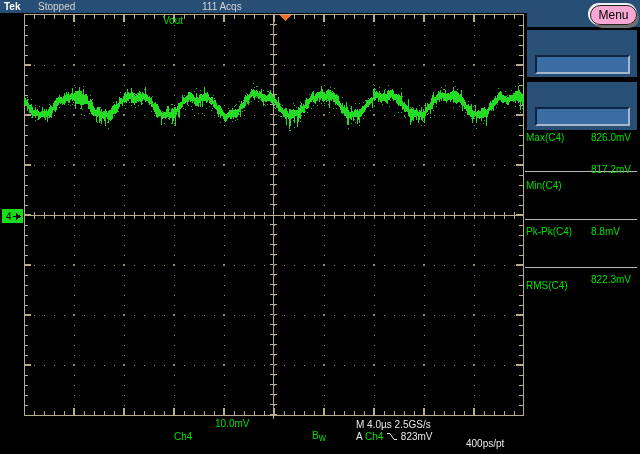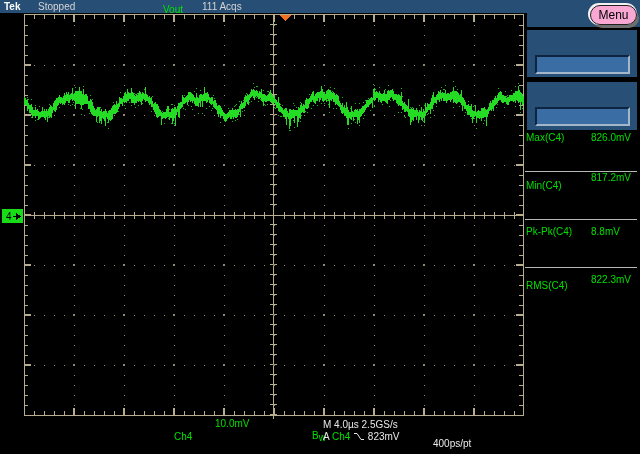--- a/index.html
+++ b/index.html
@@ -1,18 +1,18 @@
 <!DOCTYPE html>
 <html><head><meta charset="utf-8"><style>
   html,body{margin:0;padding:0;background:#000;}
   body{width:640px;height:454px;position:relative;overflow:hidden;opacity:.999;
        font-family:"Liberation Sans",sans-serif;}
   .abs{position:absolute;}
   .g{color:#00e000;}
-  .w{color:#e8e8e8;}
+  .w{color:#e8e8e8;margin-left:33px;}
   .txt{font-size:10px;line-height:11px;white-space:pre;}
 </style></head><body>
 <svg class="abs" style="left:0;top:0;z-index:1" width="640" height="454" shape-rendering="crispEdges">
 <rect x="24.5" y="14.5" width="499" height="400.5" fill="none" stroke="#b7ae90" stroke-width="1"></rect>
 <path d="M34.5 15V19M34.5 415V411M44.5 15V19M44.5 415V411M54.5 15V19M54.5 415V411M64.5 15V19M64.5 415V411M84.5 15V19M84.5 415V411M94.5 15V19M94.5 415V411M104.5 15V19M104.5 415V411M114.5 15V19M114.5 415V411M134.5 15V19M134.5 415V411M144.5 15V19M144.5 415V411M154.5 15V19M154.5 415V411M164.5 15V19M164.5 415V411M184.5 15V19M184.5 415V411M194.5 15V19M194.5 415V411M204.5 15V19M204.5 415V411M214.5 15V19M214.5 415V411M234.5 15V19M234.5 415V411M244.5 15V19M244.5 415V411M254.5 15V19M254.5 415V411M264.5 15V19M264.5 415V411M284.5 15V19M284.5 415V411M294.5 15V19M294.5 415V411M304.5 15V19M304.5 415V411M314.5 15V19M314.5 415V411M334.5 15V19M334.5 415V411M344.5 15V19M344.5 415V411M354.5 15V19M354.5 415V411M364.5 15V19M364.5 415V411M384.5 15V19M384.5 415V411M394.5 15V19M394.5 415V411M404.5 15V19M404.5 415V411M414.5 15V19M414.5 415V411M434.5 15V19M434.5 415V411M444.5 15V19M444.5 415V411M454.5 15V19M454.5 415V411M464.5 15V19M464.5 415V411M484.5 15V19M484.5 415V411M494.5 15V19M494.5 415V411M504.5 15V19M504.5 415V411M514.5 15V19M514.5 415V411M24 25.5H28M523 25.5H519M24 35.5H28M523 35.5H519M24 45.5H28M523 45.5H519M24 55.5H28M523 55.5H519M24 75.5H28M523 75.5H519M24 85.5H28M523 85.5H519M24 95.5H28M523 95.5H519M24 105.5H28M523 105.5H519M24 125.5H28M523 125.5H519M24 135.5H28M523 135.5H519M24 145.5H28M523 145.5H519M24 155.5H28M523 155.5H519M24 175.5H28M523 175.5H519M24 185.5H28M523 185.5H519M24 195.5H28M523 195.5H519M24 205.5H28M523 205.5H519M24 225.5H28M523 225.5H519M24 235.5H28M523 235.5H519M24 245.5H28M523 245.5H519M24 255.5H28M523 255.5H519M24 275.5H28M523 275.5H519M24 285.5H28M523 285.5H519M24 295.5H28M523 295.5H519M24 305.5H28M523 305.5H519M24 325.5H28M523 325.5H519M24 335.5H28M523 335.5H519M24 345.5H28M523 345.5H519M24 355.5H28M523 355.5H519M24 375.5H28M523 375.5H519M24 385.5H28M523 385.5H519M24 395.5H28M523 395.5H519M24 405.5H28M523 405.5H519" stroke="#b7ae90" stroke-width="1" fill="none"></path>
 <path d="M74 15V22M74 415V408M124 15V22M124 415V408M174 15V22M174 415V408M224 15V22M224 415V408M274 15V22M274 415V408M324 15V22M324 415V408M374 15V22M374 415V408M424 15V22M424 415V408M474 15V22M474 415V408M24 65H31M523 65H516M24 115H31M523 115H516M24 165H31M523 165H516M24 215H31M523 215H516M24 265H31M523 265H516M24 315H31M523 315H516M24 365H31M523 365H516" stroke="#b7ae90" stroke-width="2" fill="none"></path>
 <path d="M273.5 15V415M24 215.5H523" stroke="#b7ae90" stroke-width="1" fill="none"></path>
 <path d="M270 24.5H277M270 34.5H277M270 44.5H277M270 54.5H277M270 64.5H277M270 74.5H277M270 84.5H277M270 94.5H277M270 104.5H277M270 114.5H277M270 124.5H277M270 134.5H277M270 144.5H277M270 154.5H277M270 164.5H277M270 174.5H277M270 184.5H277M270 194.5H277M270 204.5H277M270 224.5H277M270 234.5H277M270 244.5H277M270 254.5H277M270 264.5H277M270 274.5H277M270 284.5H277M270 294.5H277M270 304.5H277M270 314.5H277M270 324.5H277M270 334.5H277M270 344.5H277M270 354.5H277M270 364.5H277M270 374.5H277M270 384.5H277M270 394.5H277M270 404.5H277M270 414.5H277M34.5 212V219M44.5 212V219M54.5 212V219M64.5 212V219M74.5 212V219M84.5 212V219M94.5 212V219M104.5 212V219M114.5 212V219M124.5 212V219M134.5 212V219M144.5 212V219M154.5 212V219M164.5 212V219M174.5 212V219M184.5 212V219M194.5 212V219M204.5 212V219M214.5 212V219M224.5 212V219M234.5 212V219M244.5 212V219M254.5 212V219M264.5 212V219M284.5 212V219M294.5 212V219M304.5 212V219M314.5 212V219M324.5 212V219M334.5 212V219M344.5 212V219M354.5 212V219M364.5 212V219M374.5 212V219M384.5 212V219M394.5 212V219M404.5 212V219M414.5 212V219M424.5 212V219M434.5 212V219M444.5 212V219M454.5 212V219M464.5 212V219M474.5 212V219M484.5 212V219M494.5 212V219M504.5 212V219M514.5 212V219" stroke="#b7ae90" stroke-width="1" fill="none"></path>
 <path d="M74 25.5h1M74 35.5h1M74 45.5h1M74 55.5h1M74 75.5h1M74 85.5h1M74 95.5h1M74 105.5h1M74 125.5h1M74 135.5h1M74 145.5h1M74 155.5h1M74 175.5h1M74 185.5h1M74 195.5h1M74 205.5h1M74 225.5h1M74 235.5h1M74 245.5h1M74 255.5h1M74 275.5h1M74 285.5h1M74 295.5h1M74 305.5h1M74 325.5h1M74 335.5h1M74 345.5h1M74 355.5h1M74 375.5h1M74 385.5h1M74 395.5h1M74 405.5h1M124 25.5h1M124 35.5h1M124 45.5h1M124 55.5h1M124 75.5h1M124 85.5h1M124 95.5h1M124 105.5h1M124 125.5h1M124 135.5h1M124 145.5h1M124 155.5h1M124 175.5h1M124 185.5h1M124 195.5h1M124 205.5h1M124 225.5h1M124 235.5h1M124 245.5h1M124 255.5h1M124 275.5h1M124 285.5h1M124 295.5h1M124 305.5h1M124 325.5h1M124 335.5h1M124 345.5h1M124 355.5h1M124 375.5h1M124 385.5h1M124 395.5h1M124 405.5h1M174 25.5h1M174 35.5h1M174 45.5h1M174 55.5h1M174 75.5h1M174 85.5h1M174 95.5h1M174 105.5h1M174 125.5h1M174 135.5h1M174 145.5h1M174 155.5h1M174 175.5h1M174 185.5h1M174 195.5h1M174 205.5h1M174 225.5h1M174 235.5h1M174 245.5h1M174 255.5h1M174 275.5h1M174 285.5h1M174 295.5h1M174 305.5h1M174 325.5h1M174 335.5h1M174 345.5h1M174 355.5h1M174 375.5h1M174 385.5h1M174 395.5h1M174 405.5h1M224 25.5h1M224 35.5h1M224 45.5h1M224 55.5h1M224 75.5h1M224 85.5h1M224 95.5h1M224 105.5h1M224 125.5h1M224 135.5h1M224 145.5h1M224 155.5h1M224 175.5h1M224 185.5h1M224 195.5h1M224 205.5h1M224 225.5h1M224 235.5h1M224 245.5h1M224 255.5h1M224 275.5h1M224 285.5h1M224 295.5h1M224 305.5h1M224 325.5h1M224 335.5h1M224 345.5h1M224 355.5h1M224 375.5h1M224 385.5h1M224 395.5h1M224 405.5h1M274 25.5h1M274 35.5h1M274 45.5h1M274 55.5h1M274 75.5h1M274 85.5h1M274 95.5h1M274 105.5h1M274 125.5h1M274 135.5h1M274 145.5h1M274 155.5h1M274 175.5h1M274 185.5h1M274 195.5h1M274 205.5h1M274 225.5h1M274 235.5h1M274 245.5h1M274 255.5h1M274 275.5h1M274 285.5h1M274 295.5h1M274 305.5h1M274 325.5h1M274 335.5h1M274 345.5h1M274 355.5h1M274 375.5h1M274 385.5h1M274 395.5h1M274 405.5h1M324 25.5h1M324 35.5h1M324 45.5h1M324 55.5h1M324 75.5h1M324 85.5h1M324 95.5h1M324 105.5h1M324 125.5h1M324 135.5h1M324 145.5h1M324 155.5h1M324 175.5h1M324 185.5h1M324 195.5h1M324 205.5h1M324 225.5h1M324 235.5h1M324 245.5h1M324 255.5h1M324 275.5h1M324 285.5h1M324 295.5h1M324 305.5h1M324 325.5h1M324 335.5h1M324 345.5h1M324 355.5h1M324 375.5h1M324 385.5h1M324 395.5h1M324 405.5h1M374 25.5h1M374 35.5h1M374 45.5h1M374 55.5h1M374 75.5h1M374 85.5h1M374 95.5h1M374 105.5h1M374 125.5h1M374 135.5h1M374 145.5h1M374 155.5h1M374 175.5h1M374 185.5h1M374 195.5h1M374 205.5h1M374 225.5h1M374 235.5h1M374 245.5h1M374 255.5h1M374 275.5h1M374 285.5h1M374 295.5h1M374 305.5h1M374 325.5h1M374 335.5h1M374 345.5h1M374 355.5h1M374 375.5h1M374 385.5h1M374 395.5h1M374 405.5h1M424 25.5h1M424 35.5h1M424 45.5h1M424 55.5h1M424 75.5h1M424 85.5h1M424 95.5h1M424 105.5h1M424 125.5h1M424 135.5h1M424 145.5h1M424 155.5h1M424 175.5h1M424 185.5h1M424 195.5h1M424 205.5h1M424 225.5h1M424 235.5h1M424 245.5h1M424 255.5h1M424 275.5h1M424 285.5h1M424 295.5h1M424 305.5h1M424 325.5h1M424 335.5h1M424 345.5h1M424 355.5h1M424 375.5h1M424 385.5h1M424 395.5h1M424 405.5h1M474 25.5h1M474 35.5h1M474 45.5h1M474 55.5h1M474 75.5h1M474 85.5h1M474 95.5h1M474 105.5h1M474 125.5h1M474 135.5h1M474 145.5h1M474 155.5h1M474 175.5h1M474 185.5h1M474 195.5h1M474 205.5h1M474 225.5h1M474 235.5h1M474 245.5h1M474 255.5h1M474 275.5h1M474 285.5h1M474 295.5h1M474 305.5h1M474 325.5h1M474 335.5h1M474 345.5h1M474 355.5h1M474 375.5h1M474 385.5h1M474 395.5h1M474 405.5h1M34 65.5h1M44 65.5h1M54 65.5h1M64 65.5h1M84 65.5h1M94 65.5h1M104 65.5h1M114 65.5h1M134 65.5h1M144 65.5h1M154 65.5h1M164 65.5h1M184 65.5h1M194 65.5h1M204 65.5h1M214 65.5h1M234 65.5h1M244 65.5h1M254 65.5h1M264 65.5h1M284 65.5h1M294 65.5h1M304 65.5h1M314 65.5h1M334 65.5h1M344 65.5h1M354 65.5h1M364 65.5h1M384 65.5h1M394 65.5h1M404 65.5h1M414 65.5h1M434 65.5h1M444 65.5h1M454 65.5h1M464 65.5h1M484 65.5h1M494 65.5h1M504 65.5h1M514 65.5h1M34 115.5h1M44 115.5h1M54 115.5h1M64 115.5h1M84 115.5h1M94 115.5h1M104 115.5h1M114 115.5h1M134 115.5h1M144 115.5h1M154 115.5h1M164 115.5h1M184 115.5h1M194 115.5h1M204 115.5h1M214 115.5h1M234 115.5h1M244 115.5h1M254 115.5h1M264 115.5h1M284 115.5h1M294 115.5h1M304 115.5h1M314 115.5h1M334 115.5h1M344 115.5h1M354 115.5h1M364 115.5h1M384 115.5h1M394 115.5h1M404 115.5h1M414 115.5h1M434 115.5h1M444 115.5h1M454 115.5h1M464 115.5h1M484 115.5h1M494 115.5h1M504 115.5h1M514 115.5h1M34 165.5h1M44 165.5h1M54 165.5h1M64 165.5h1M84 165.5h1M94 165.5h1M104 165.5h1M114 165.5h1M134 165.5h1M144 165.5h1M154 165.5h1M164 165.5h1M184 165.5h1M194 165.5h1M204 165.5h1M214 165.5h1M234 165.5h1M244 165.5h1M254 165.5h1M264 165.5h1M284 165.5h1M294 165.5h1M304 165.5h1M314 165.5h1M334 165.5h1M344 165.5h1M354 165.5h1M364 165.5h1M384 165.5h1M394 165.5h1M404 165.5h1M414 165.5h1M434 165.5h1M444 165.5h1M454 165.5h1M464 165.5h1M484 165.5h1M494 165.5h1M504 165.5h1M514 165.5h1M34 265.5h1M44 265.5h1M54 265.5h1M64 265.5h1M84 265.5h1M94 265.5h1M104 265.5h1M114 265.5h1M134 265.5h1M144 265.5h1M154 265.5h1M164 265.5h1M184 265.5h1M194 265.5h1M204 265.5h1M214 265.5h1M234 265.5h1M244 265.5h1M254 265.5h1M264 265.5h1M284 265.5h1M294 265.5h1M304 265.5h1M314 265.5h1M334 265.5h1M344 265.5h1M354 265.5h1M364 265.5h1M384 265.5h1M394 265.5h1M404 265.5h1M414 265.5h1M434 265.5h1M444 265.5h1M454 265.5h1M464 265.5h1M484 265.5h1M494 265.5h1M504 265.5h1M514 265.5h1M34 315.5h1M44 315.5h1M54 315.5h1M64 315.5h1M84 315.5h1M94 315.5h1M104 315.5h1M114 315.5h1M134 315.5h1M144 315.5h1M154 315.5h1M164 315.5h1M184 315.5h1M194 315.5h1M204 315.5h1M214 315.5h1M234 315.5h1M244 315.5h1M254 315.5h1M264 315.5h1M284 315.5h1M294 315.5h1M304 315.5h1M314 315.5h1M334 315.5h1M344 315.5h1M354 315.5h1M364 315.5h1M384 315.5h1M394 315.5h1M404 315.5h1M414 315.5h1M434 315.5h1M444 315.5h1M454 315.5h1M464 315.5h1M484 315.5h1M494 315.5h1M504 315.5h1M514 315.5h1M34 365.5h1M44 365.5h1M54 365.5h1M64 365.5h1M84 365.5h1M94 365.5h1M104 365.5h1M114 365.5h1M134 365.5h1M144 365.5h1M154 365.5h1M164 365.5h1M184 365.5h1M194 365.5h1M204 365.5h1M214 365.5h1M234 365.5h1M244 365.5h1M254 365.5h1M264 365.5h1M284 365.5h1M294 365.5h1M304 365.5h1M314 365.5h1M334 365.5h1M344 365.5h1M354 365.5h1M364 365.5h1M384 365.5h1M394 365.5h1M404 365.5h1M414 365.5h1M434 365.5h1M444 365.5h1M454 365.5h1M464 365.5h1M484 365.5h1M494 365.5h1M504 365.5h1M514 365.5h1" stroke="#8f8872" stroke-width="1" fill="none"></path>
 <path d="M73 65.5h2M73 64.5h2M73 115.5h2M73 114.5h2M73 165.5h2M73 164.5h2M73 265.5h2M73 264.5h2M73 315.5h2M73 314.5h2M73 365.5h2M73 364.5h2M123 65.5h2M123 64.5h2M123 115.5h2M123 114.5h2M123 165.5h2M123 164.5h2M123 265.5h2M123 264.5h2M123 315.5h2M123 314.5h2M123 365.5h2M123 364.5h2M173 65.5h2M173 64.5h2M173 115.5h2M173 114.5h2M173 165.5h2M173 164.5h2M173 265.5h2M173 264.5h2M173 315.5h2M173 314.5h2M173 365.5h2M173 364.5h2M223 65.5h2M223 64.5h2M223 115.5h2M223 114.5h2M223 165.5h2M223 164.5h2M223 265.5h2M223 264.5h2M223 315.5h2M223 314.5h2M223 365.5h2M223 364.5h2M273 65.5h2M273 64.5h2M273 115.5h2M273 114.5h2M273 165.5h2M273 164.5h2M273 265.5h2M273 264.5h2M273 315.5h2M273 314.5h2M273 365.5h2M273 364.5h2M323 65.5h2M323 64.5h2M323 115.5h2M323 114.5h2M323 165.5h2M323 164.5h2M323 265.5h2M323 264.5h2M323 315.5h2M323 314.5h2M323 365.5h2M323 364.5h2M373 65.5h2M373 64.5h2M373 115.5h2M373 114.5h2M373 165.5h2M373 164.5h2M373 265.5h2M373 264.5h2M373 315.5h2M373 314.5h2M373 365.5h2M373 364.5h2M423 65.5h2M423 64.5h2M423 115.5h2M423 114.5h2M423 165.5h2M423 164.5h2M423 265.5h2M423 264.5h2M423 315.5h2M423 314.5h2M423 365.5h2M423 364.5h2M473 65.5h2M473 64.5h2M473 115.5h2M473 114.5h2M473 165.5h2M473 164.5h2M473 265.5h2M473 264.5h2M473 315.5h2M473 314.5h2M473 365.5h2M473 364.5h2" stroke="#8f8770" stroke-width="1" fill="none"></path>
@@ -24,40 +24,40 @@
 <text x="6" y="220" font-size="10" fill="#000">4</text>
 <path d="M12.5 216.5H15.5" stroke="#000" stroke-width="1.5" fill="none"></path>
 <polygon points="15.5,212.8 15.5,220.2 21.5,216.5" fill="#000"></polygon>
 </svg>
 
 <div class="abs" style="left:0;top:0;width:640px;height:13px;background:#274e75;z-index:2"></div>
 <div class="abs" style="left:527px;top:0;width:113px;height:27px;background:#274e75;z-index:2"></div>
 <div class="abs txt" style="left:4px;top:1px;z-index:3;color:#fff;font-weight:bold;font-size:10px;">Tek</div>
 <div class="abs txt" style="left:38px;top:1px;z-index:3;color:#d4d4d4;">Stopped</div>
 <div class="abs txt" style="left:202px;top:1px;z-index:3;color:#d4d4d4;">111 Acqs</div>
-<div class="abs txt g" style="left:163px;top:4px;z-index:3;font-size:10px;text-align:right;">Vout</div>
+<div class="abs txt g" style="left:163px;top:15px;z-index:3;font-size:10px;text-align:right;">Vout</div>
 
 <div class="abs" style="left:590px;top:5px;width:45px;height:18px;background:#f9a8d4;border:1px solid #222;
      border-radius:10px;z-index:3;box-shadow:-1px -1px 0 1px #f2f2f2,2px 3px 0 0 #6e6e6e;
      font-size:12px;color:#000;text-align:center;line-height:18px;">Menu</div>
 
 <div class="abs" style="left:527px;top:30px;width:110px;height:47px;background:#284f76;z-index:2"></div>
 <div class="abs" style="left:535px;top:55px;width:91px;height:15px;background:#3a6da4;z-index:3;
      border-top:2px solid #0f2440;border-left:2px solid #0f2440;
      border-bottom:2px solid #a3b6ca;border-right:2px solid #a3b6ca;"></div>
 <div class="abs" style="left:527px;top:82px;width:110px;height:48px;background:#284f76;z-index:2"></div>
 <div class="abs" style="left:535px;top:107px;width:91px;height:15px;background:#3a6da4;z-index:3;
      border-top:2px solid #0f2440;border-left:2px solid #0f2440;
      border-bottom:2px solid #a3b6ca;border-right:2px solid #a3b6ca;"></div>
 
 <div class="abs txt g" style="left:526px;top:132px;z-index:3">Max(C4)</div>
 <div class="abs txt g" style="left:591px;top:132px;z-index:3">826.0mV</div>
 <div class="abs" style="left:525px;top:171px;width:112px;height:1px;background:#b8b8b8;z-index:3"></div>
 <div class="abs txt g" style="left:526px;top:180px;z-index:3">Min(C4)</div>
-<div class="abs txt g" style="left:591px;top:172px;z-index:3">817.2mV</div>
+<div class="abs txt g" style="left:591px;top:164px;z-index:3">817.2mV</div>
 <div class="abs" style="left:525px;top:219px;width:112px;height:1px;background:#b8b8b8;z-index:3"></div>
 <div class="abs txt g" style="left:526px;top:226px;z-index:3">Pk-Pk(C4)</div>
 <div class="abs txt g" style="left:591px;top:226px;z-index:3">8.8mV</div>
 <div class="abs" style="left:525px;top:267px;width:112px;height:1px;background:#b8b8b8;z-index:3"></div>
 <div class="abs txt g" style="left:526px;top:280px;z-index:3">RMS(C4)</div>
 <div class="abs txt g" style="left:591px;top:274px;z-index:3">822.3mV</div>
 
 <div class="abs txt g" style="left:174px;top:431px;z-index:3">Ch4</div>
 <div class="abs txt g" style="left:215px;top:418px;z-index:3">10.0mV</div>
 <div class="abs g" style="left:270px;top:430px;z-index:3;font-size:10px;line-height:11px;padding-left:42px;"><span style="font-size:10px;vertical-align:2px">B</span><span style="font-size:10px">w</span></div>

